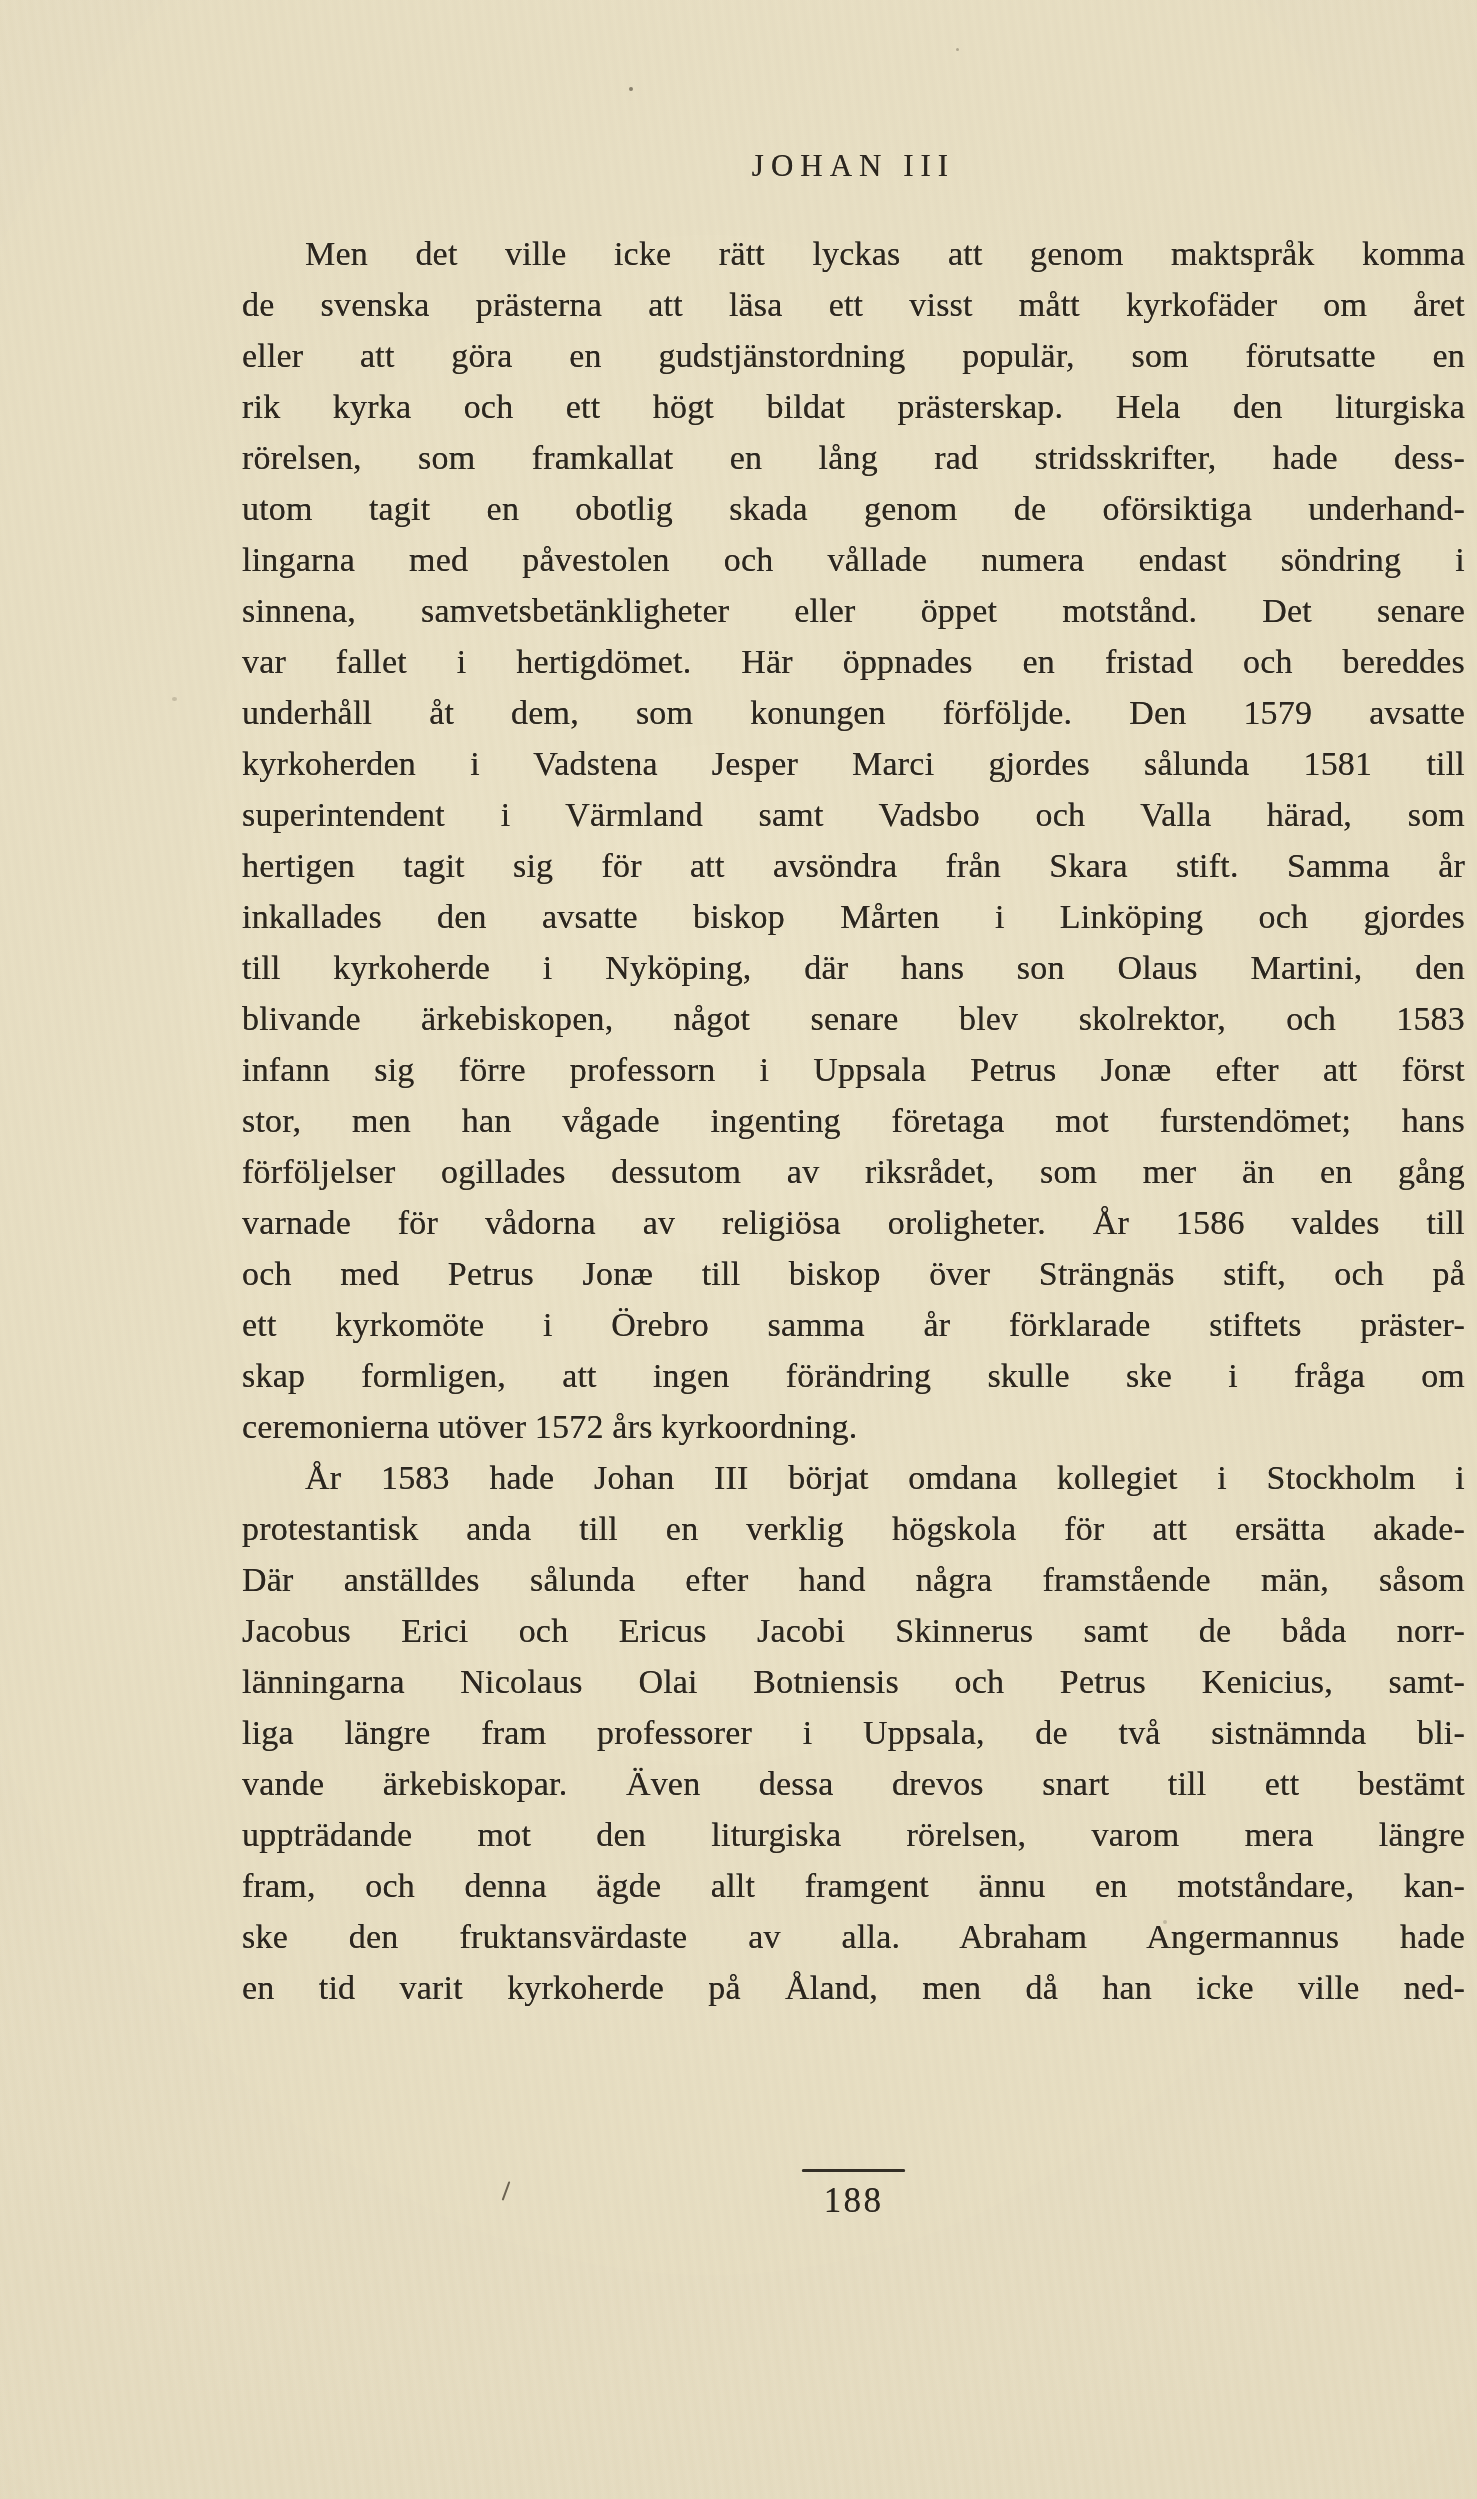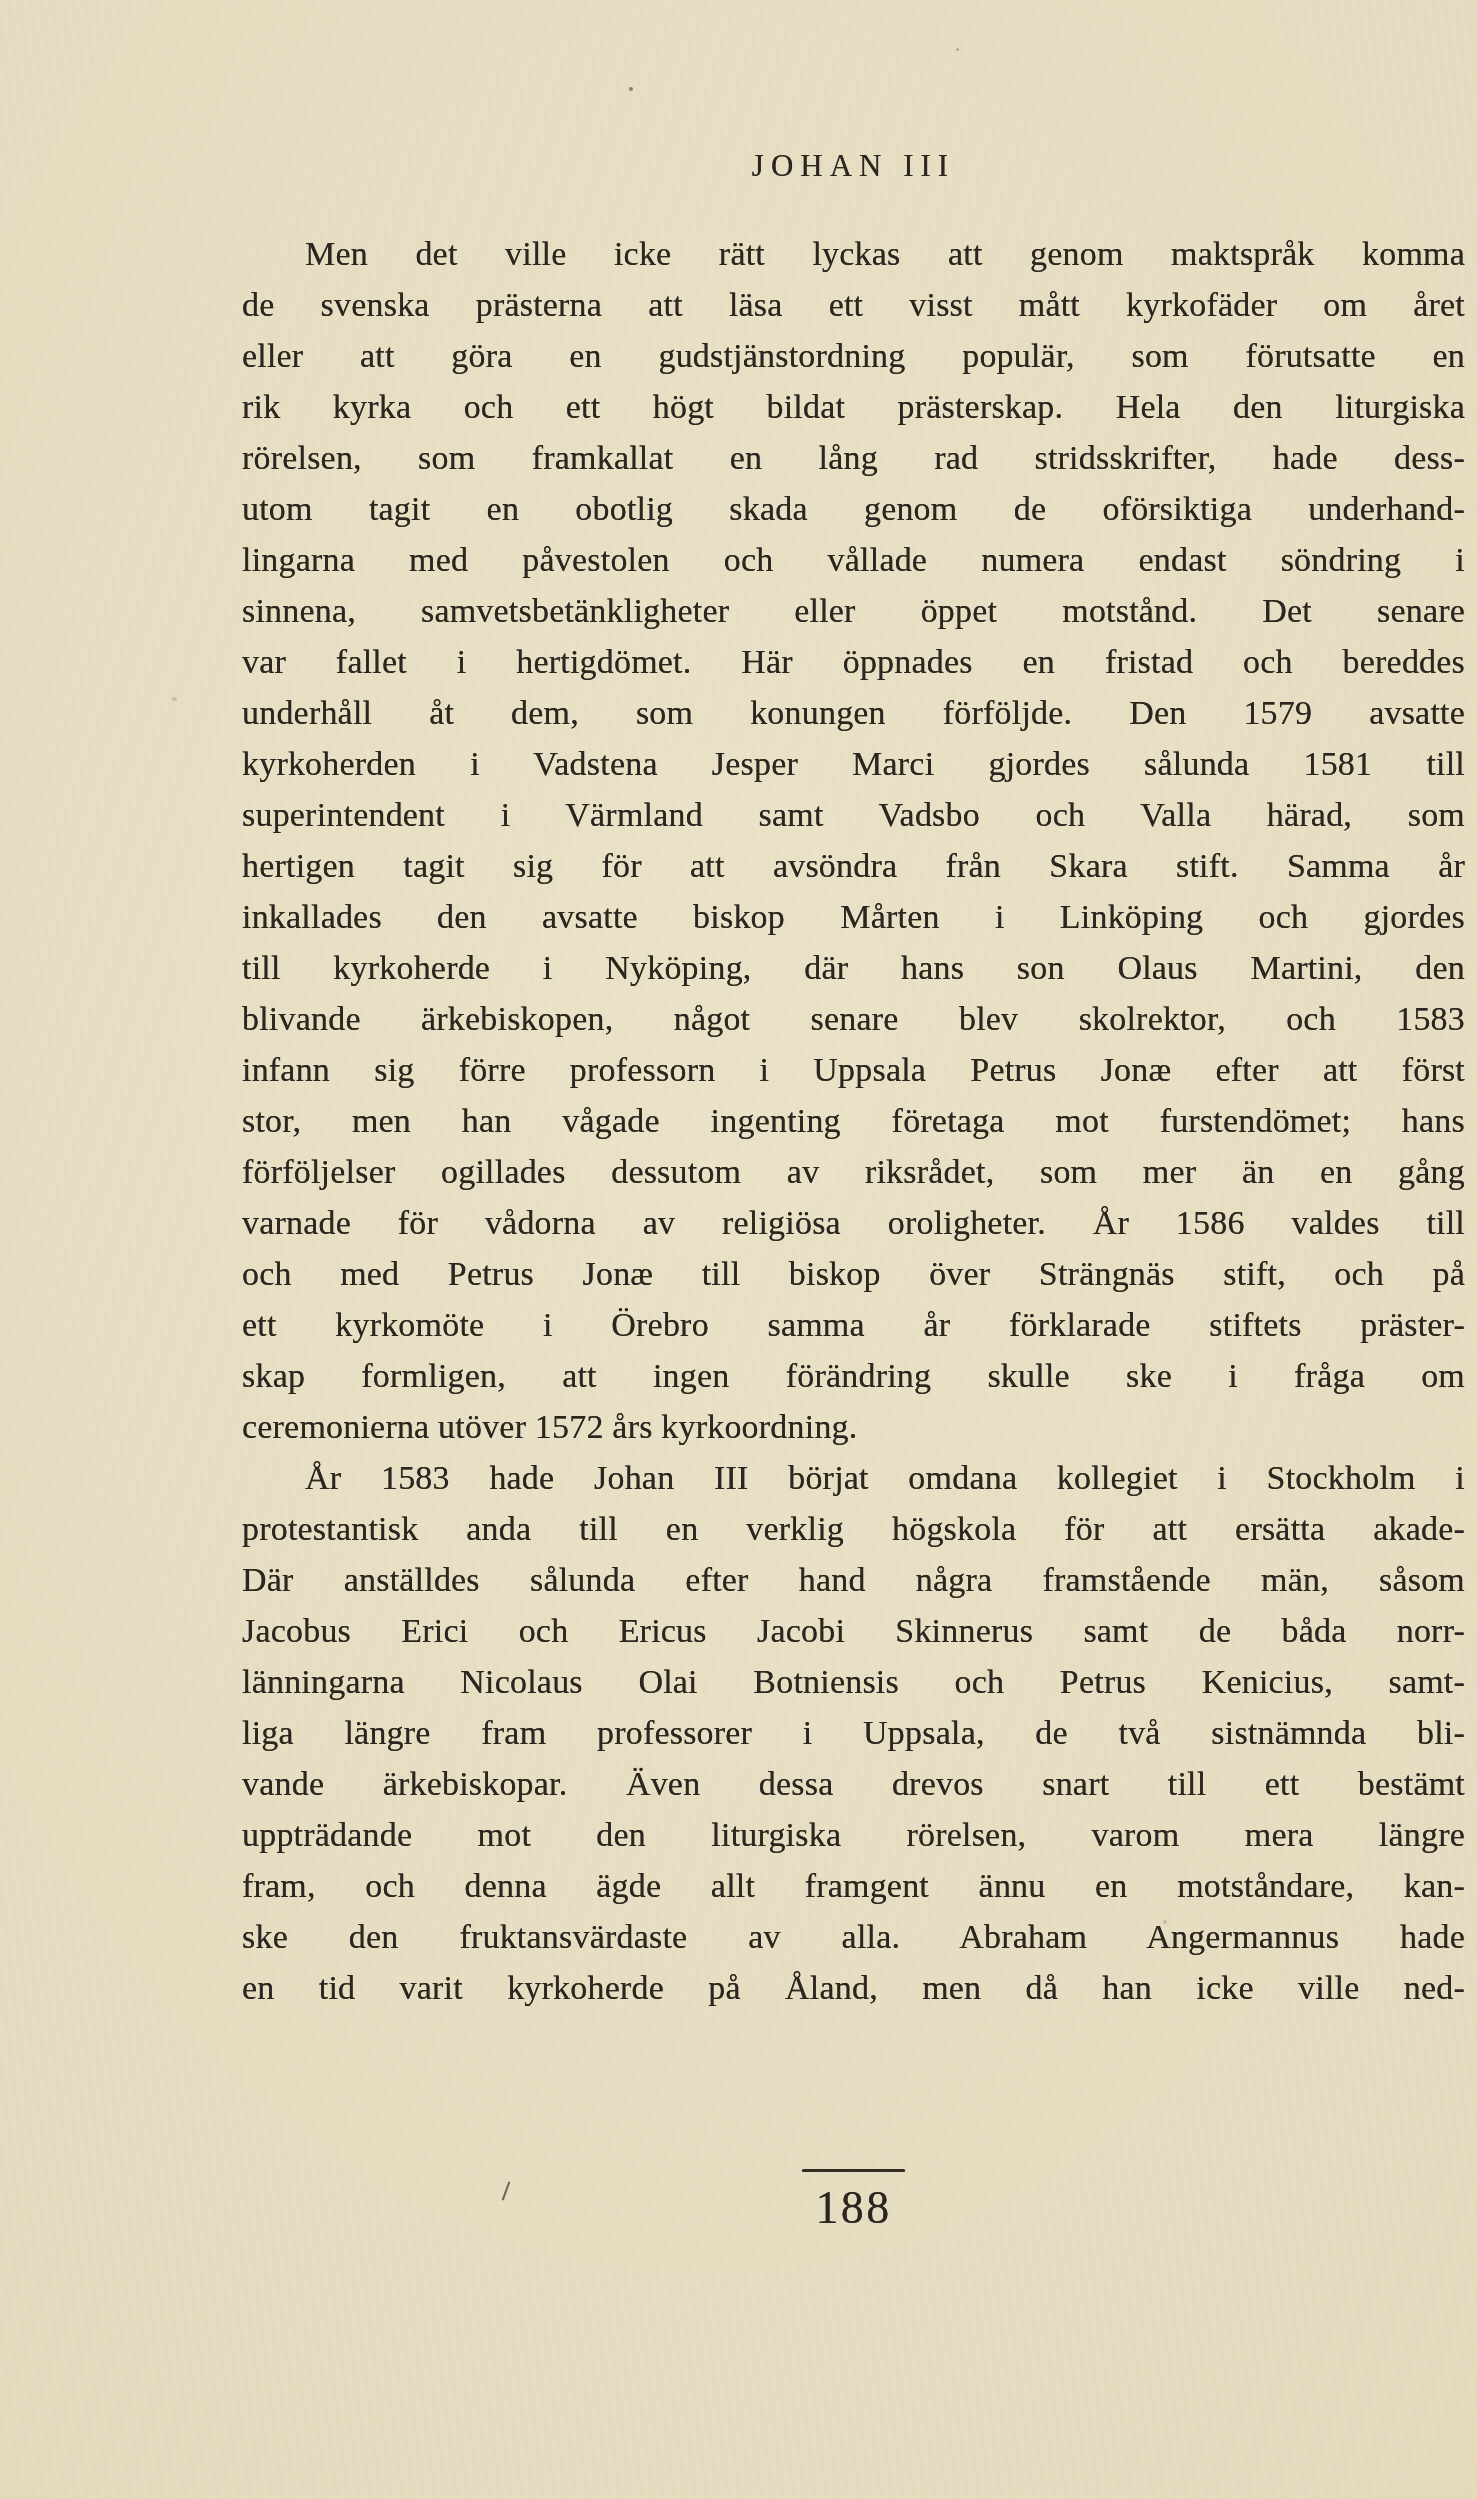--- a/index.html
+++ b/index.html
@@ -65,21 +65,21 @@
   .footer-rule {
     width: 103px;
     height: 3.1px;
     margin: 0 auto;
     background: #332e26;
     border-radius: 1.5px;
     box-shadow: 0 0 0.6px rgba(43,38,31,0.7);
   }
   .page-number {
     margin-top: 9.2px;
-    font-size: 46px;
+    font-size: 35px;
     letter-spacing: 2.3px;
     text-shadow: 0 0 0.5px rgba(43,38,31,0.78);
   }
 
   .speck {
     position: absolute;
     background: rgba(60,52,38,0.55);
     border-radius: 50%;
   }
   .speck.s1 { left: 629px;  top: 87px;  width: 3.8px; height: 3.8px; }

